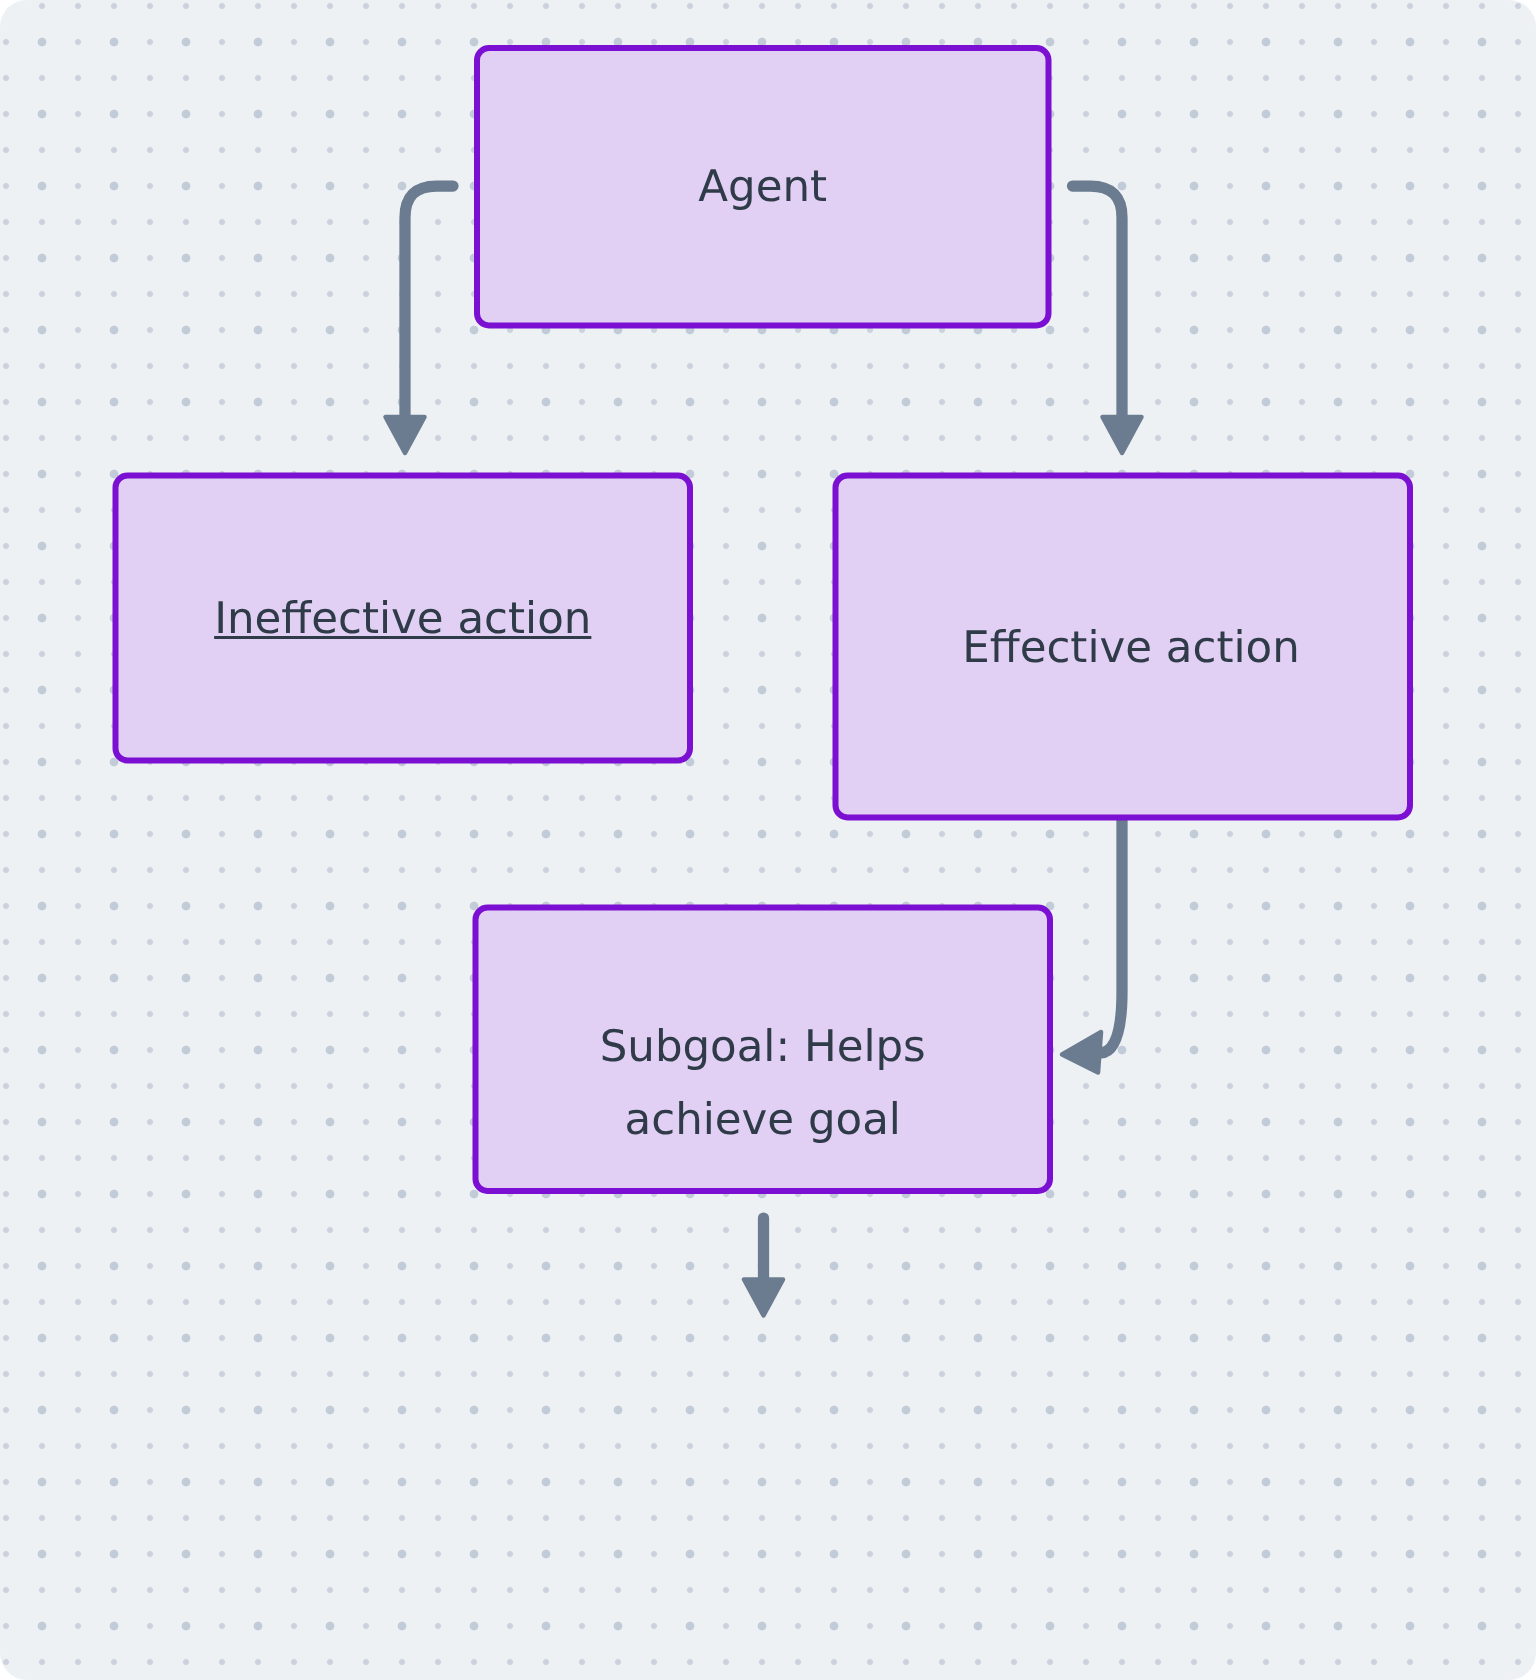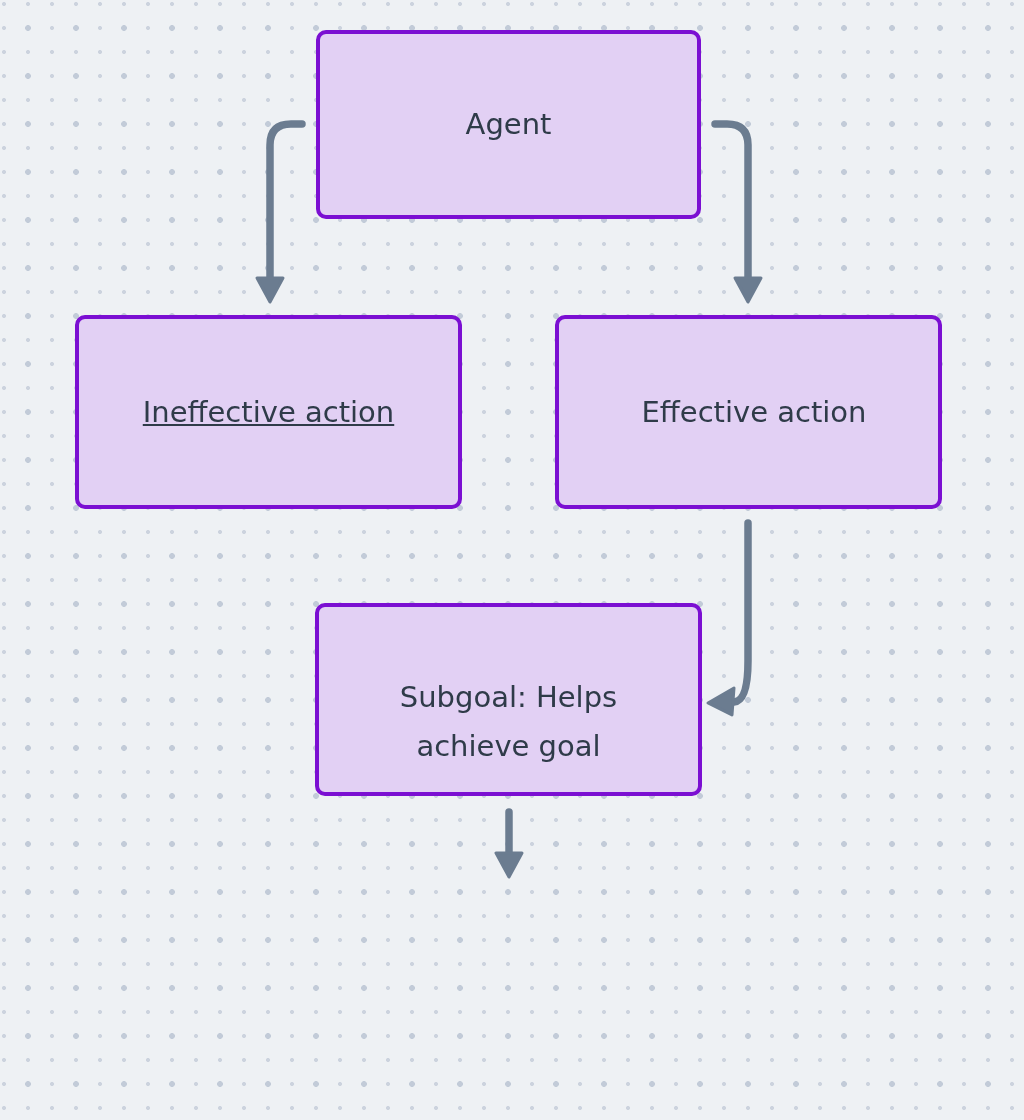--- a/index.html
+++ b/index.html
@@ -15,20 +15,21 @@
   .canvas {
     position: relative;
     width: 1024px;
     height: 1120px;
     background-color: #eef1f4;
     background-image:
       radial-gradient(circle, #c2cbd8 2.6px, rgba(0,0,0,0) 3.2px),
       radial-gradient(circle, #ccd3de 1.7px, rgba(0,0,0,0) 2.3px);
     background-size: 48px 48px, 24px 24px;
     background-position: 4px 4px, 16px 16px;
+    border-radius: 18px;
   }
   .edges-layer {
     position: absolute;
     left: 0;
     top: 0;
     width: 1024px;
     height: 1120px;
     z-index: 1;
   }
   .edge-path {
@@ -57,21 +58,21 @@
     color: #2f3b49;
     font-size: 29px;
     font-weight: 500;
     line-height: 1.66;
   }
   .node .label {
     display: inline-block;
   }
   .node-agent       { left: 316px; top: 30px;  width: 385px; height: 189px; }
   .node-ineffective { left: 75px;  top: 315px; width: 387px; height: 194px; text-decoration: underline; }
-  .node-effective   { left: 555px; top: 315px; width: 387px; height: 194px; padding-left: 11px; }
+  .node-effective   { left: 555px; top: 315px; width: 387px; height: 232px; padding-left: 11px; }
   .node-subgoal     { left: 315px; top: 603px; width: 387px; height: 193px; }
   .node-goal        { left: 315px; top: 892px; width: 387px; height: 191px; }
   .node-subgoal .label,
   .node-goal .label { max-width: 335px; margin-top: 44px; }
 </style>
 </head>
 <body>
 
 <div class="canvas">
 

